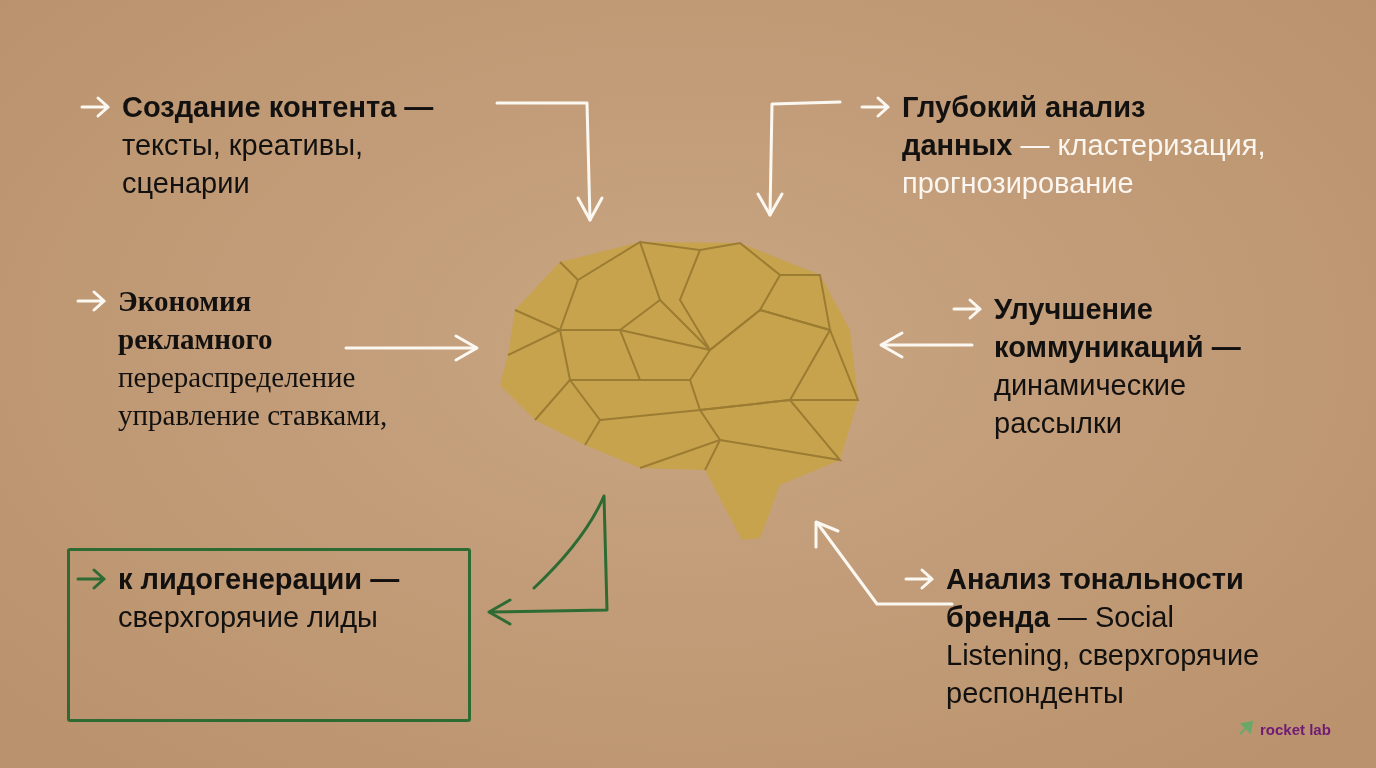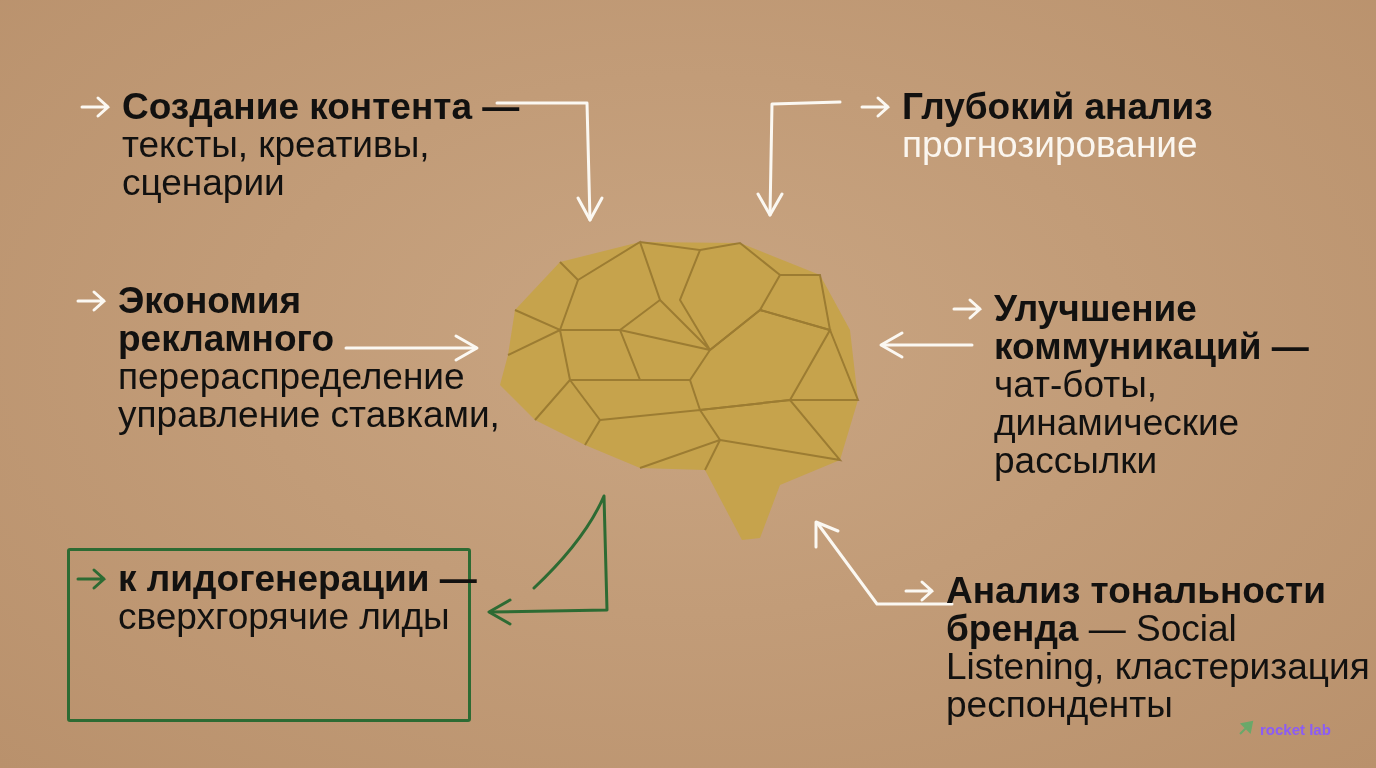--- a/index.html
+++ b/index.html
@@ -1,25 +1,25 @@
 <!DOCTYPE html>
 <html><head>
 <meta charset="utf-8">
 <style>
   html,body{margin:0;padding:0;}
   body{width:1376px;height:768px;overflow:hidden;position:relative;
     background:radial-gradient(ellipse at 50% 45%, #c9a582 0%, #c29c78 45%, #b9916c 100%);
     font-family:"Liberation Sans", sans-serif;color:#121110;}
-  .block{position:absolute;font-size:37px;line-height:38px;}
+  .block{position:absolute;font-size:29px;line-height:38px;}
   .block .t{font-weight:bold;}
   .block .arr{position:absolute;left:-44px;top:0;width:38px;height:38px;}
   .white{color:#fbf6ef;}
   svg.lines{position:absolute;left:0;top:0;width:1376px;height:768px;pointer-events:none;}
   .greenbox{position:absolute;left:67px;top:548px;width:398px;height:168px;border:3px solid #2d6b33;border-radius:3px;}
-  .logo{position:absolute;left:1238px;top:720px;font-size:15px;font-weight:bold;color:#8b5cf6;display:flex;align-items:center;gap:6px;}
+  .logo{position:absolute;left:1238px;top:720px;font-size:15px;font-weight:bold;color:#701a75;display:flex;align-items:center;gap:6px;}
 </style>
 </head>
 <body>
 
 <svg class="lines" viewBox="0 0 1376 768">
   <g fill="none" stroke="#fbf8f2" stroke-width="3" stroke-linecap="round" stroke-linejoin="round">
     <path d="M497 103 L587 103 L590 220"></path>
       <path d="M578 198 L590 220 L602 198"></path>
     <path d="M840 102 L772 104 L770 215"></path>
       <path d="M758 194 L770 215 L782 194"></path>
@@ -62,60 +62,60 @@
   <div class="t">Создание контента —</div>
   <div>тексты, креативы,</div>
   <div>сценарии</div>
 </div>
 
 <div class="block" style="left:902px;top:88px;">
   <span class="arr"><svg width="38" height="38">
         <path d="M4 19 L30 19 M20 10 L30 19 L20 28" stroke="#fbf8f2" stroke-width="3" fill="none" stroke-linecap="round"></path>
       </svg></span>
   <div class="t">Глубокий анализ</div>
+  <div><span class="t">данных</span><span class="white"> — кластеризация,</span></div>
   <div class="white">прогнозирование</div>
 </div>
 
-<div class="block" style="left:118px;top:282px;">
+<div class="block" style="left:118px;top:282px;font-family:Liberation Serif, serif;">
   <span class="arr"><svg width="38" height="38">
         <path d="M4 19 L30 19 M20 10 L30 19 L20 28" stroke="#fbf8f2" stroke-width="3" fill="none" stroke-linecap="round"></path>
       </svg></span>
   <div class="t">Экономия</div>
   <div class="t">рекламного</div>
   <div>перераспределение</div>
   <div>управление ставками,</div>
 </div>
 
 <div class="block" style="left:994px;top:290px;">
   <span class="arr"><svg width="38" height="38">
         <path d="M4 19 L30 19 M20 10 L30 19 L20 28" stroke="#fbf8f2" stroke-width="3" fill="none" stroke-linecap="round"></path>
       </svg></span>
   <div class="t">Улучшение</div>
   <div class="t">коммуникаций —</div>
-  <div>чат-боты,</div>
   <div>динамические</div>
   <div>рассылки</div>
 </div>
 
 <div class="greenbox"></div>
 <div class="block" style="left:118px;top:560px;">
   <span class="arr"><svg width="38" height="38">
         <path d="M4 19 L30 19 M20 10 L30 19 L20 28" stroke="#2d6b33" stroke-width="3" fill="none" stroke-linecap="round"></path>
       </svg></span>
   <div class="t">к лидогенерации —</div>
   <div>сверхгорячие лиды</div>
 </div>
 
-<div class="block" style="left:946px;top:572px;">
+<div class="block" style="left:946px;top:560px;">
   <span class="arr"><svg width="38" height="38">
         <path d="M4 19 L30 19 M20 10 L30 19 L20 28" stroke="#fbf8f2" stroke-width="3" fill="none" stroke-linecap="round"></path>
       </svg></span>
   <div class="t">Анализ тональности</div>
   <div><span class="t">бренда</span><span> — Social</span></div>
-  <div>Listening, кластеризация</div>
+  <div>Listening, сверхгорячие</div>
   <div>респонденты</div>
 </div>
 
 <div class="logo">
   <span><svg width="16" height="16">
         <path d="M2 14 L8 8 M4 4 L14 2 L12 12 Z" fill="#6aa86a" stroke="#6aa86a" stroke-width="2"></path>
       </svg></span>
   <span>rocket lab</span>
 </div>
 

